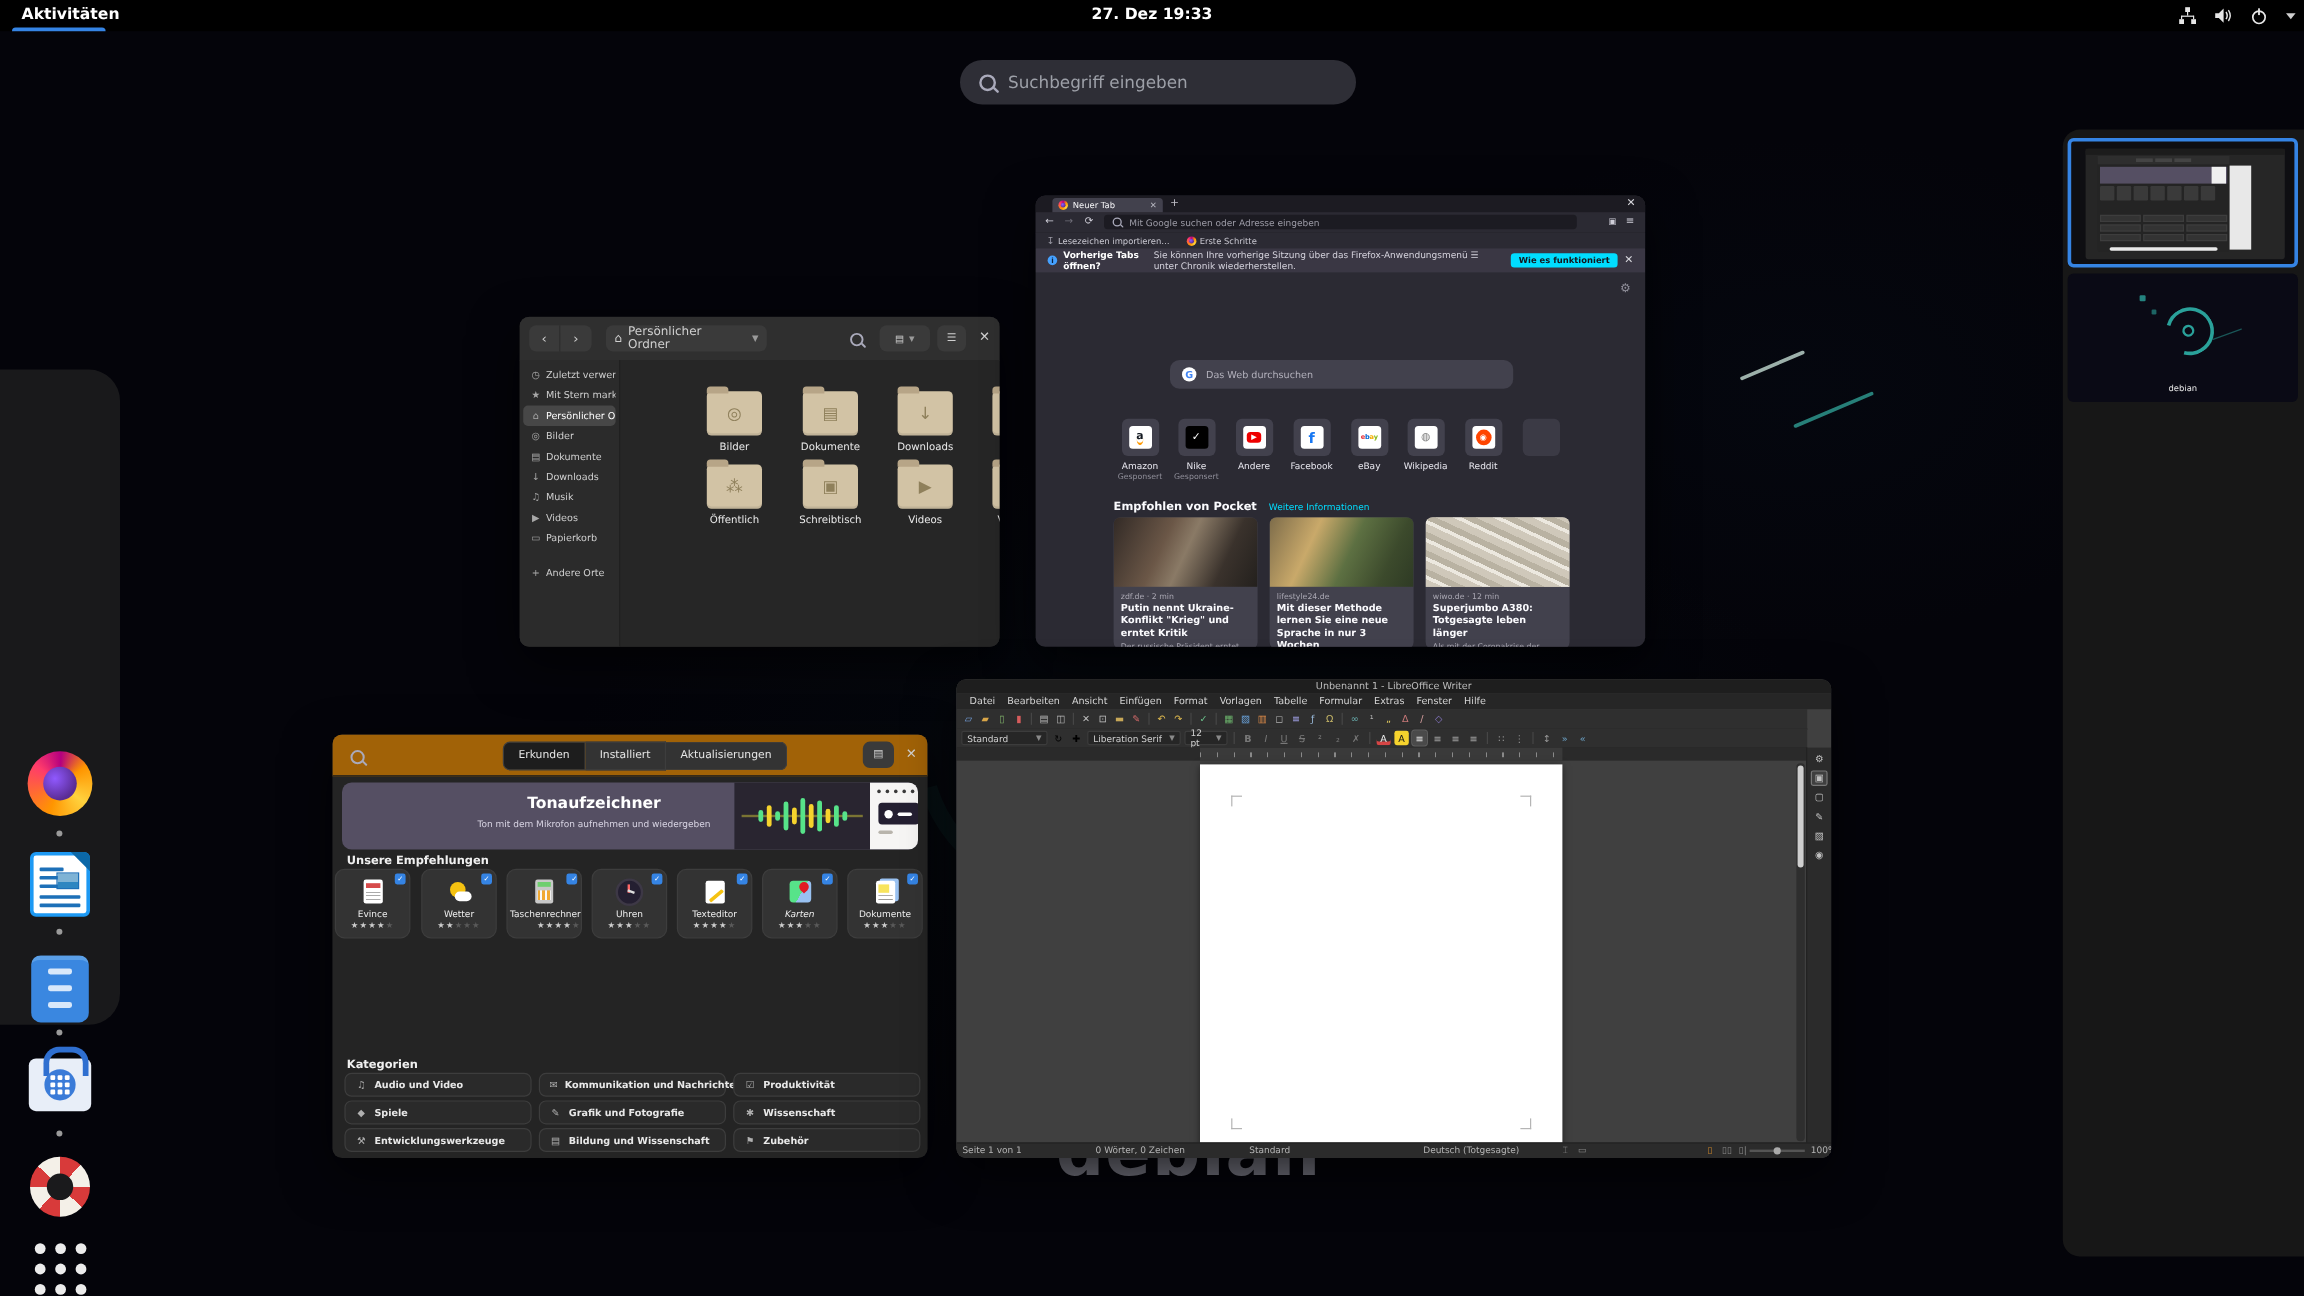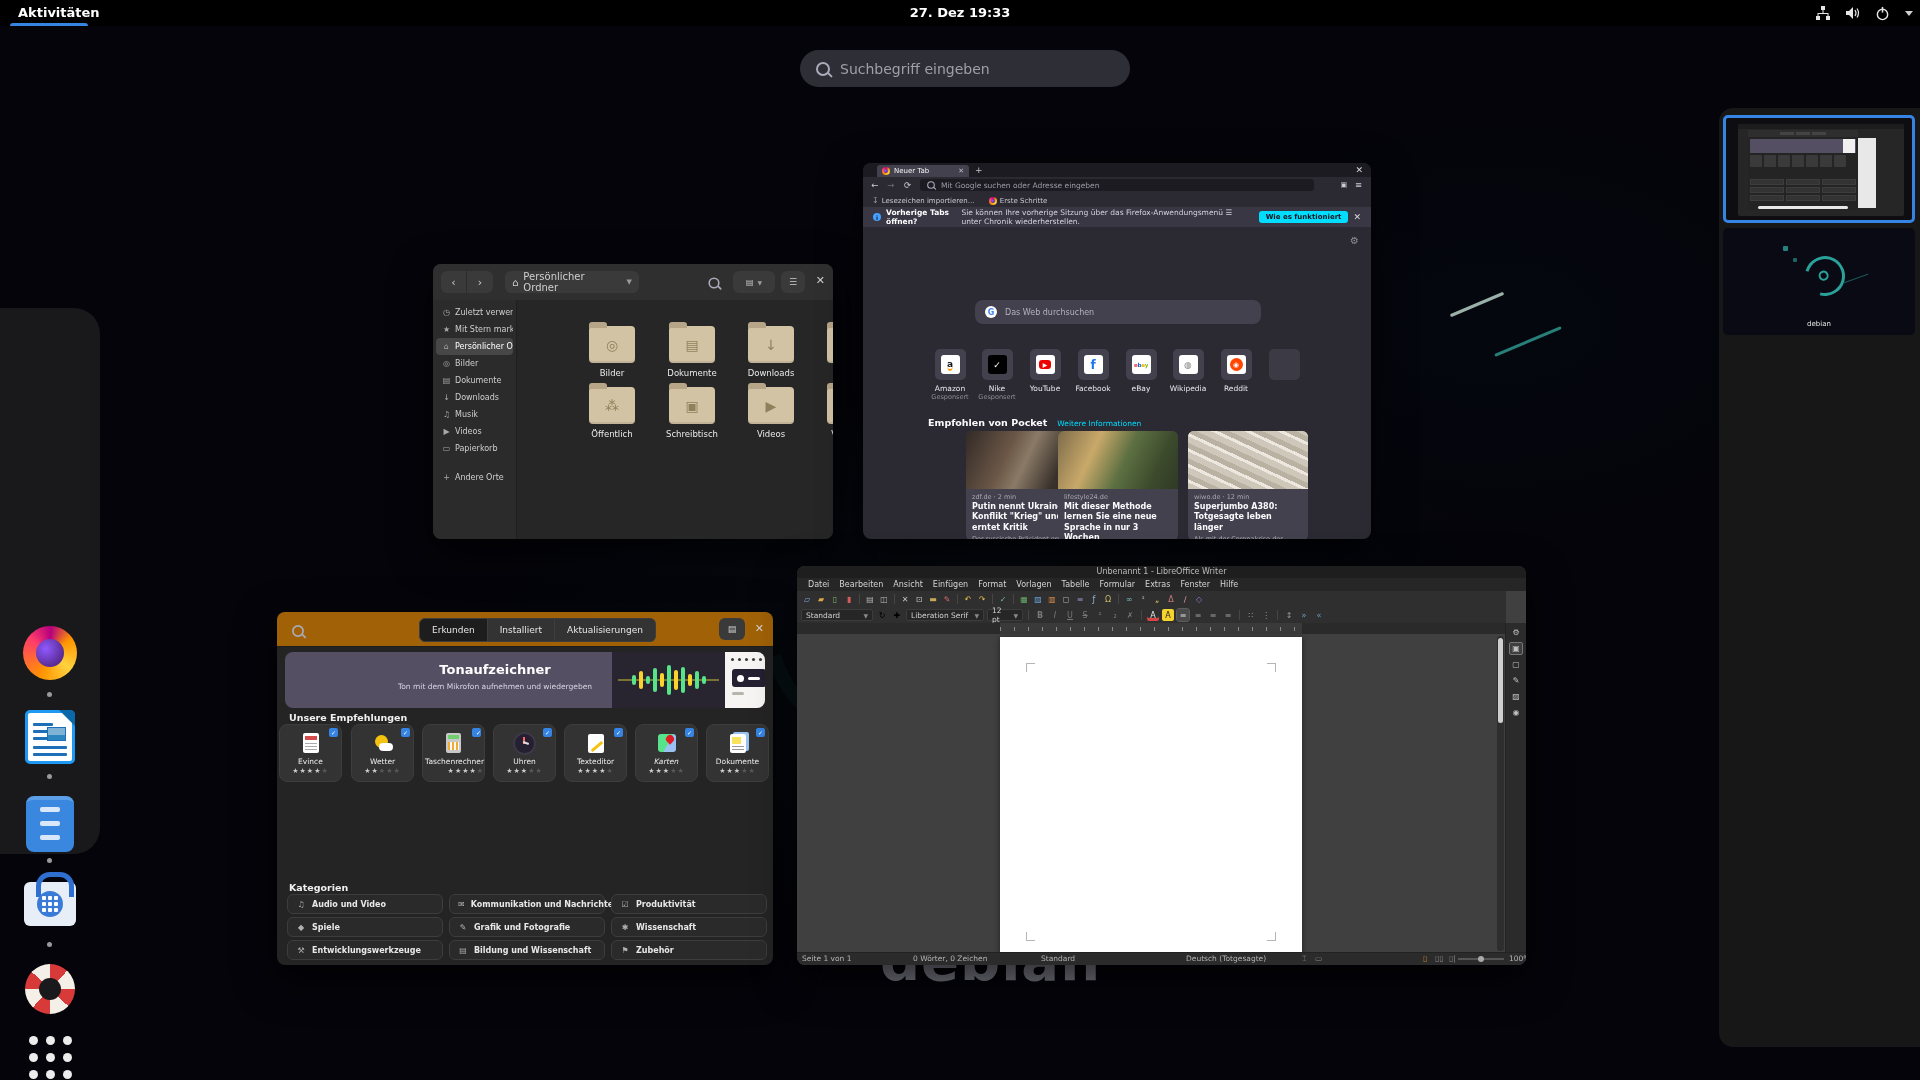--- a/index.html
+++ b/index.html
@@ -535,21 +535,21 @@
         </div>
         <div class="lbl">Nike</div>
         <div class="sub">Gesponsert</div>
       </div>
       <div class="sc" style="left: 151px; top: 186px;">
         <div class="tile">
           <span class="inner b-youtube">
             <span>▶</span>
           </span>
         </div>
-        <div class="lbl">YouTube</div>
+        <div class="lbl">Andere</div>
       </div>
       <div class="sc" style="left: 199px; top: 186px;">
         <div class="tile">
           <span class="inner b-facebook">f</span>
         </div>
         <div class="lbl">Facebook</div>
       </div>
       <div class="sc" style="left: 247px; top: 186px;">
         <div class="tile">
           <span class="inner b-ebay">
@@ -577,21 +577,21 @@
       </div>
       <div class="sc" style="left: 390px; top: 186px;">
         <div class="tile empty"></div>
       </div>
     </div>
   <div id="pocket-head">
     <span class="h">Empfohlen von Pocket</span>
     <span class="lnk">Weitere Informationen</span>
   </div>
   <div id="pocket-cards">
-      <div class="pcard" style="left: 65px; margin-left: 38px;">
+      <div class="pcard" style="left: 65px;">
         <div class="img img-putin-desk"></div>
         <div class="src">zdf.de · 2 min</div>
         <div class="ttl">Putin nennt Ukraine-Konflikt "Krieg" und erntet Kritik</div>
         <div class="exc">Der russische Präsident erntet Kritik:</div>
       </div>
       <div class="pcard" style="left: 195px;">
         <div class="img img-woman-phone"></div>
         <div class="src">lifestyle24.de</div>
         <div class="ttl">Mit dieser Methode lernen Sie eine neue Sprache in nur 3 Wochen</div>
       </div>

